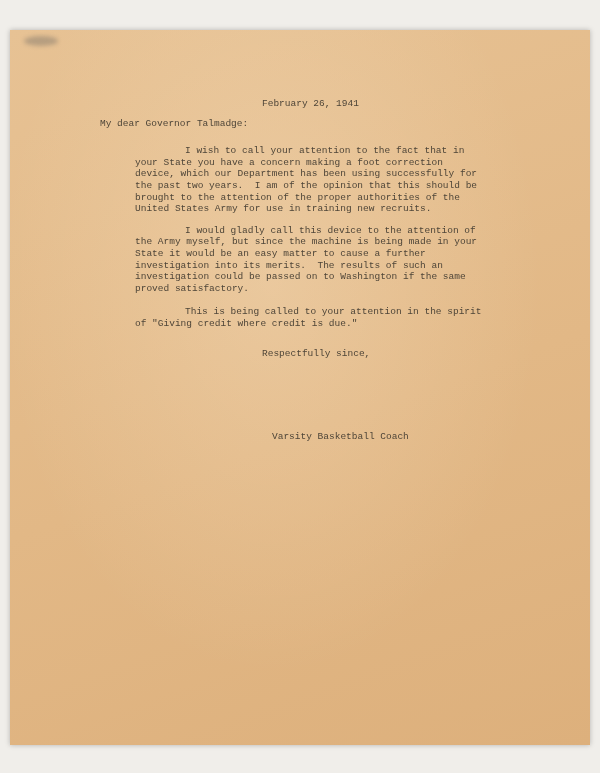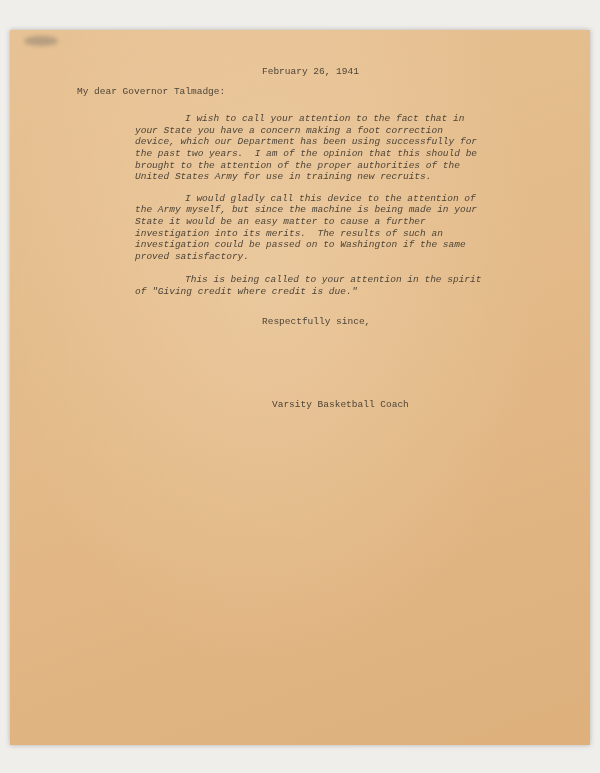--- a/index.html
+++ b/index.html
@@ -34,34 +34,33 @@
     left: 14px;
     top: 6px;
     width: 34px;
     height: 10px;
     background: rgba(125, 115, 105, 0.45);
     border-radius: 50%;
     filter: blur(2px);
   }
   .date {
     margin: 0 0 0 252px;
-    padding-top: 36px;
+    padding-top: 68px;
   }
   .recipient {
     margin: 114px 0 0 125px;
   }
   .salutation {
-    margin: 8px 0 0 67px;
+    margin: 8px 0 0 90px;
   }
   .para {
     width: 348px;
     margin: 16px 12px 0 125px;
     text-indent: 50px;
     white-space: pre-wrap;
-    font-style: italic;
   }
   .para.p2 { margin-top: 10px; }
   .para.p3 { margin-top: 12px; }
   .closing {
     margin: 18px 0 0 252px;
   }
   .sig-block {
     margin: 72px 0 0 262px;
   }
   .reference {

